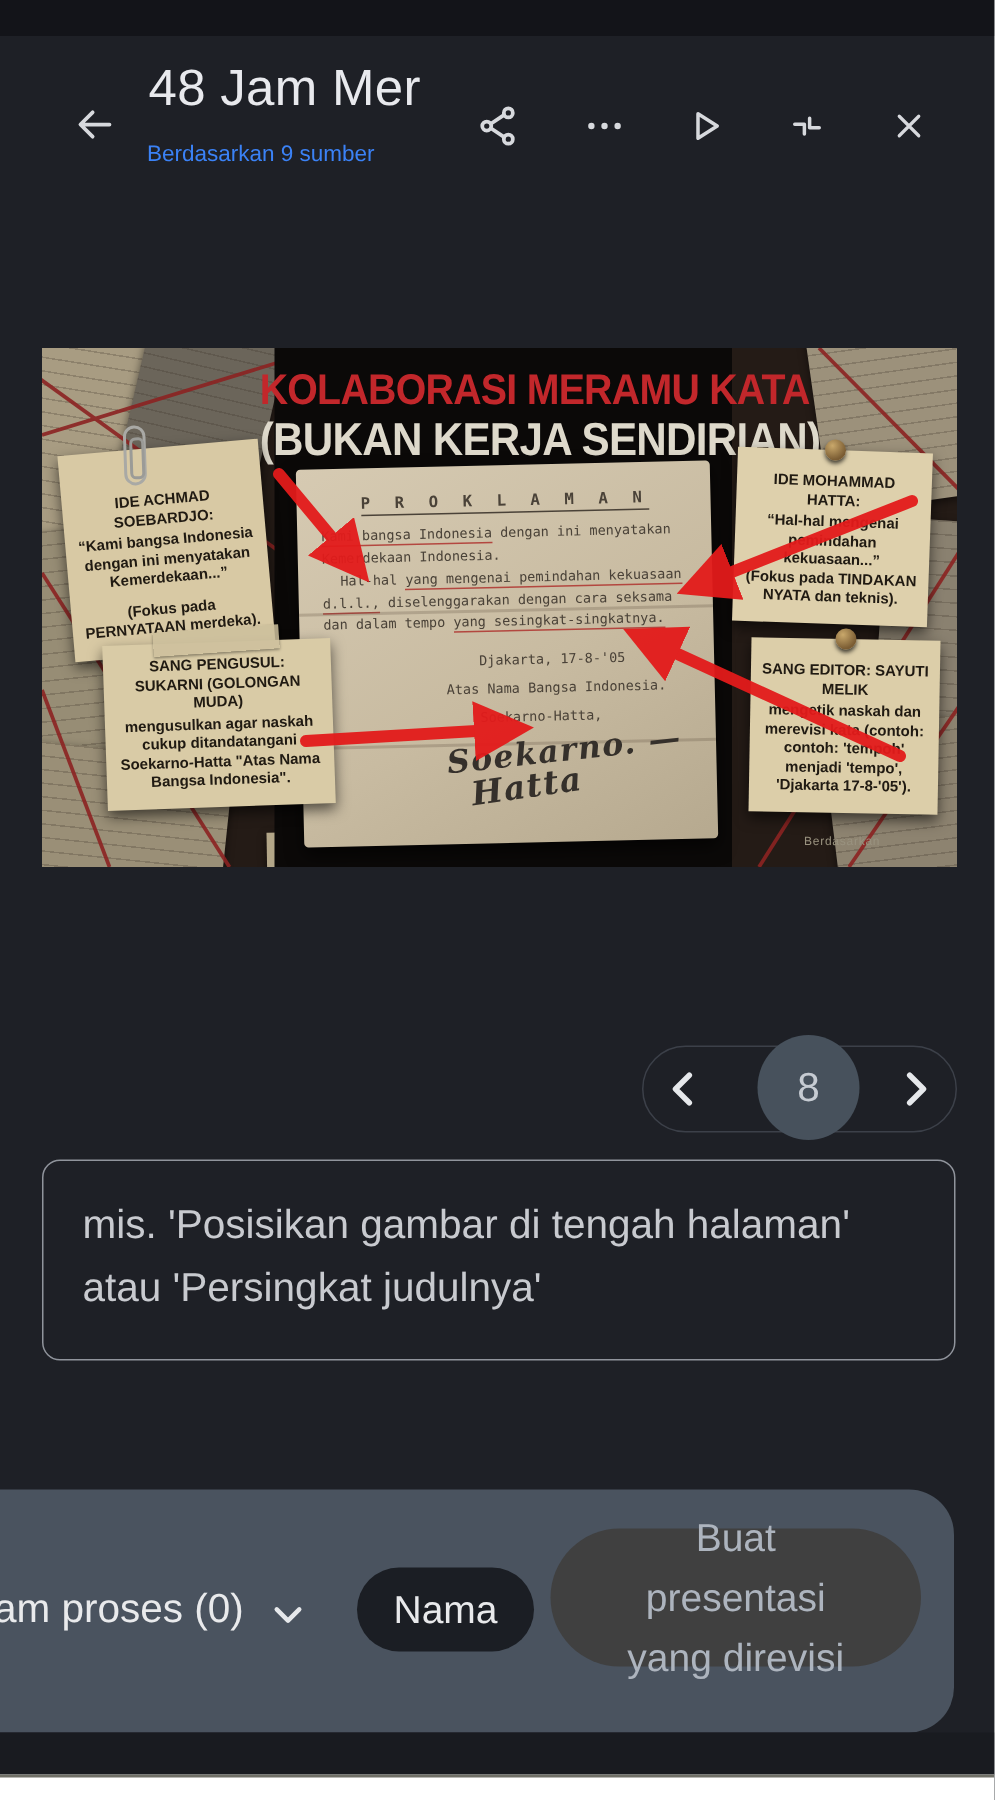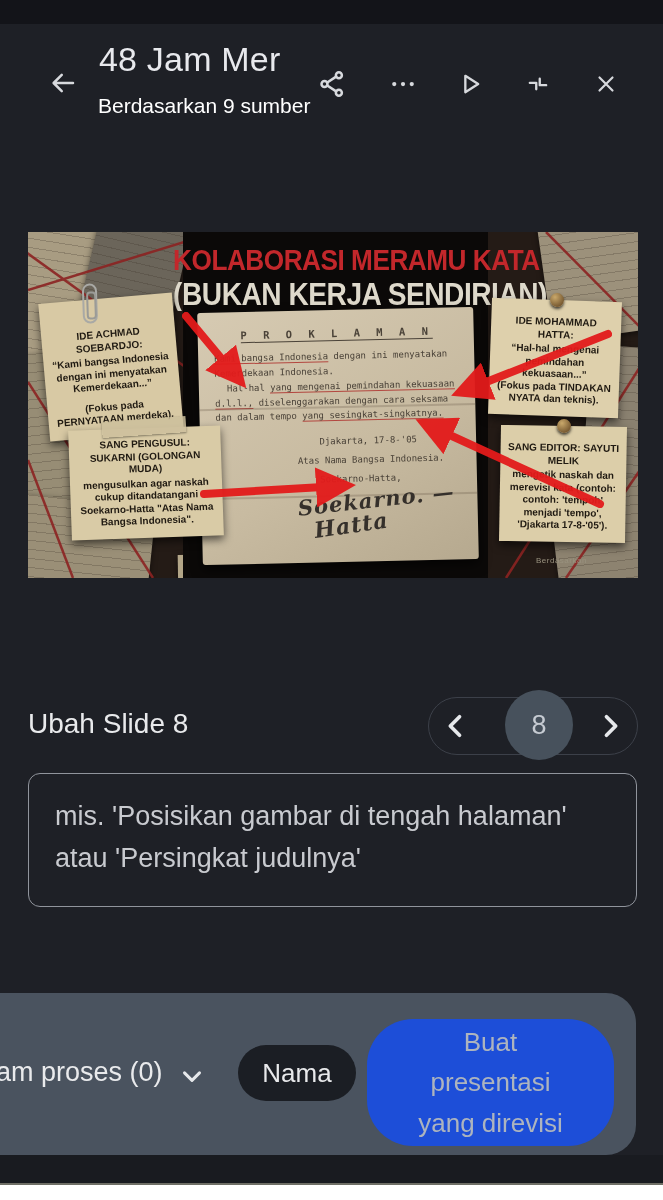--- a/index.html
+++ b/index.html
@@ -10,21 +10,21 @@
     background:#1E2026; overflow:hidden; margin:0 auto;padding-left:12px;
   }
   .abs { position:absolute; }
 
   
   #status-strip { left:0; top:0; width:663px; height:24px; background:#131419; }
   #header { left:0; top:24px; width:663px; height:70px; }
   .hicon { display:flex; align-items:center; justify-content:center; }
   .hicon svg { stroke:#D7D9DD; fill:none; stroke-width:2; stroke-linecap:round; stroke-linejoin:round; }
   #page-title { left:99px; top:40px; font-size:34px; color:#E8E9ED; font-weight:400; letter-spacing:.2px; white-space:nowrap; }
-  #subtitle { left:98px; top:94px; font-size:21px; color:#ffffff; }
+  #subtitle { left:98px; top:94px; font-size:15px; color:#3b82f6; }
 
   
   #slide {
     left:28px; top:232px; width:610px; height:346px;
     background:#241B16; overflow:hidden;
   }
   .paper { position:absolute; background:#A89C82;
     background-image:repeating-linear-gradient(180deg, rgba(60,50,40,.25) 0 1px, transparent 1px 9px);
     box-shadow:0 2px 6px rgba(0,0,0,.5); }
   #black-panel { left:155px; top:0; width:305px; height:346px; background:#0B0908; }
@@ -91,21 +91,21 @@
   #prompt-input::placeholder { color:#C8CACF; opacity:1; }
 
   
   #sheet { left:0; top:993px; width:636px; height:162px; background:#4A535F; border-radius:0 30px 30px 0; }
   #status-text { left:-10px; top:1057px; font-size:27px; color:#E9EAEC; white-space:nowrap; }
   #status-chev { left:176px; top:1060px; width:32px; height:32px; }
   #status-chev svg { stroke:#E6E8EB; fill:none; stroke-width:2.4; stroke-linecap:round; stroke-linejoin:round; }
   #cancel-btn { left:238px; top:1045px; width:118px; height:56px; border-radius:28px; background:#1B1E24;
     color:#E8E9EB; font-size:26px; border:none; font-family:"Liberation Sans", sans-serif; cursor:pointer;
     display:flex; align-items:center; justify-content:center; }
-  #submit-btn { left:367px; top:1019px; width:247px; height:127px; border-radius:46px; background:#1d4ed8;
+  #submit-btn { left:367px; top:1019px; width:247px; height:92px; border-radius:46px; background:#404040;
     color:#ADB4BE; font-size:26px; line-height:1.55; border:none; font-family:"Liberation Sans", sans-serif;
     cursor:pointer; display:flex; align-items:center; justify-content:center; text-align:center; padding:0 36px; }
   #bottom-strip { left:0; top:1155px; width:663px; height:28px; background:#191B20; }
   #home-gap { left:0; top:1183px; width:663px; height:17px; background:#FFFFFF; border-top:2px solid #6F6F66; }
 </style>
 </head>
 <body>
 
 <div id="app">
 
@@ -232,21 +232,20 @@
         <line x1="158" y1="84" x2="208" y2="144"></line>
         <line x1="580" y1="102" x2="438" y2="158"></line>
         <line x1="176" y1="262" x2="312" y2="254"></line>
         <line x1="572" y1="272" x2="402" y2="194"></line>
       </g>
     </svg>
 
     <div id="watermark" class="abs">Berdasarkan</div>
   </div>
 
-  <div id="edit-heading" class="abs">Ubah Slide 8</div>
   <div id="slide-nav" class="abs"></div>
   <div id="nav-prev" class="nav-chev hicon abs">
     <svg width="34" height="34" viewBox="0 0 24 24">
         <polyline points="14.5,5.5 8,12 14.5,18.5"></polyline>
       </svg>
   </div>
   <div id="nav-circle" class="abs">8</div>
   <div id="nav-next" class="nav-chev hicon abs">
     <svg width="34" height="34" viewBox="0 0 24 24">
         <polyline points="9.5,5.5 16,12 9.5,18.5"></polyline>

